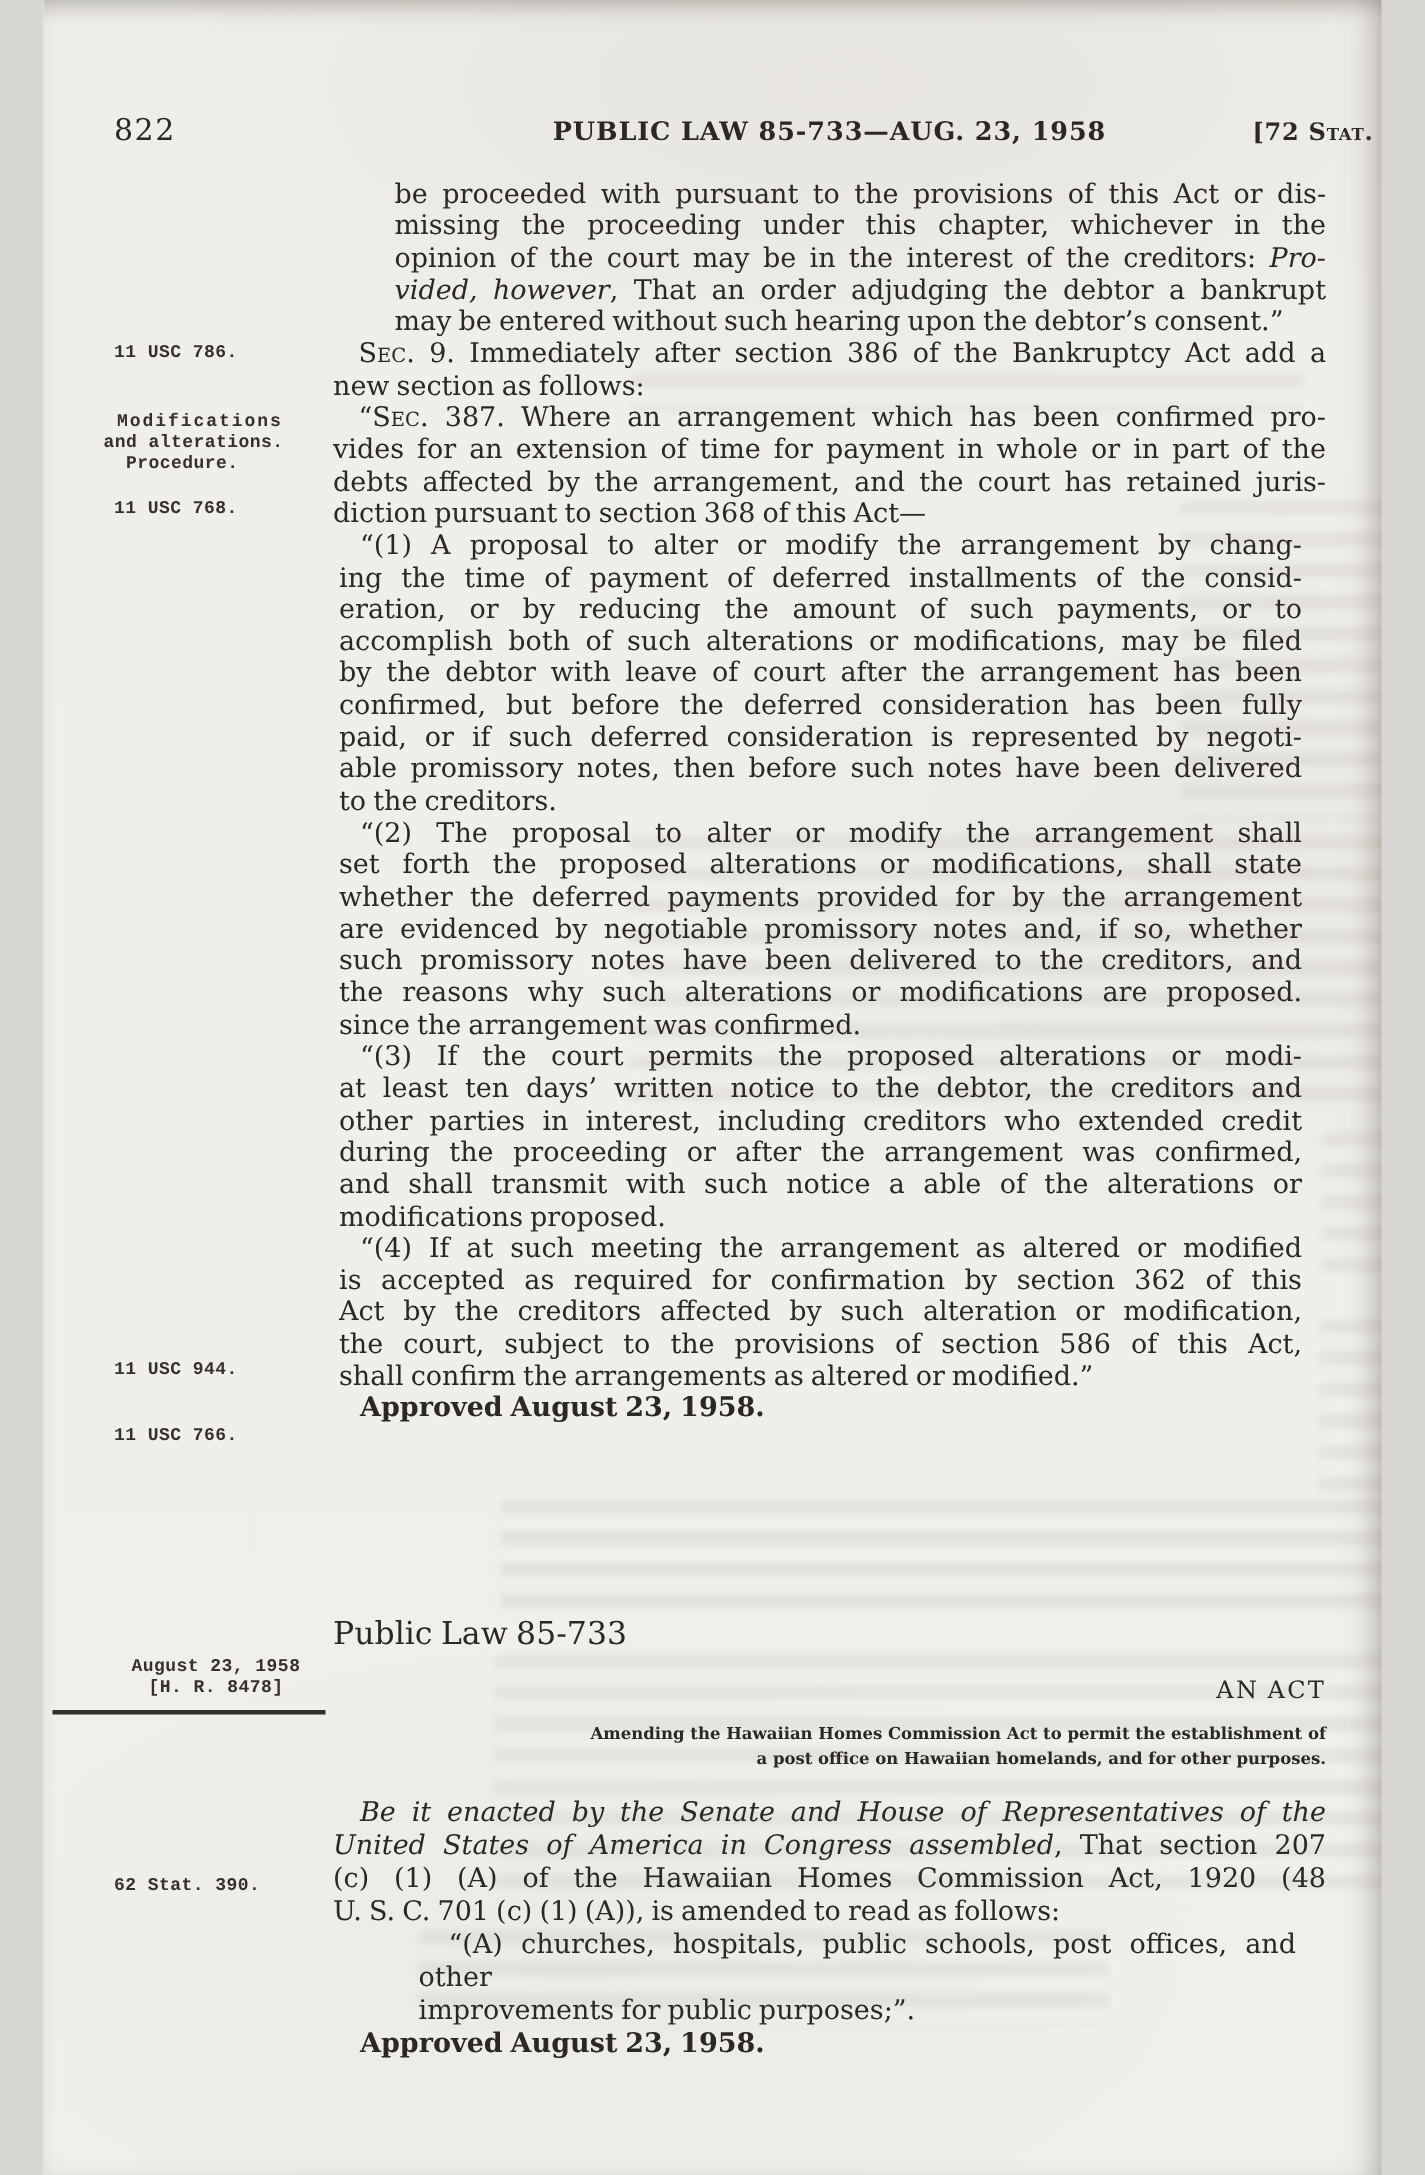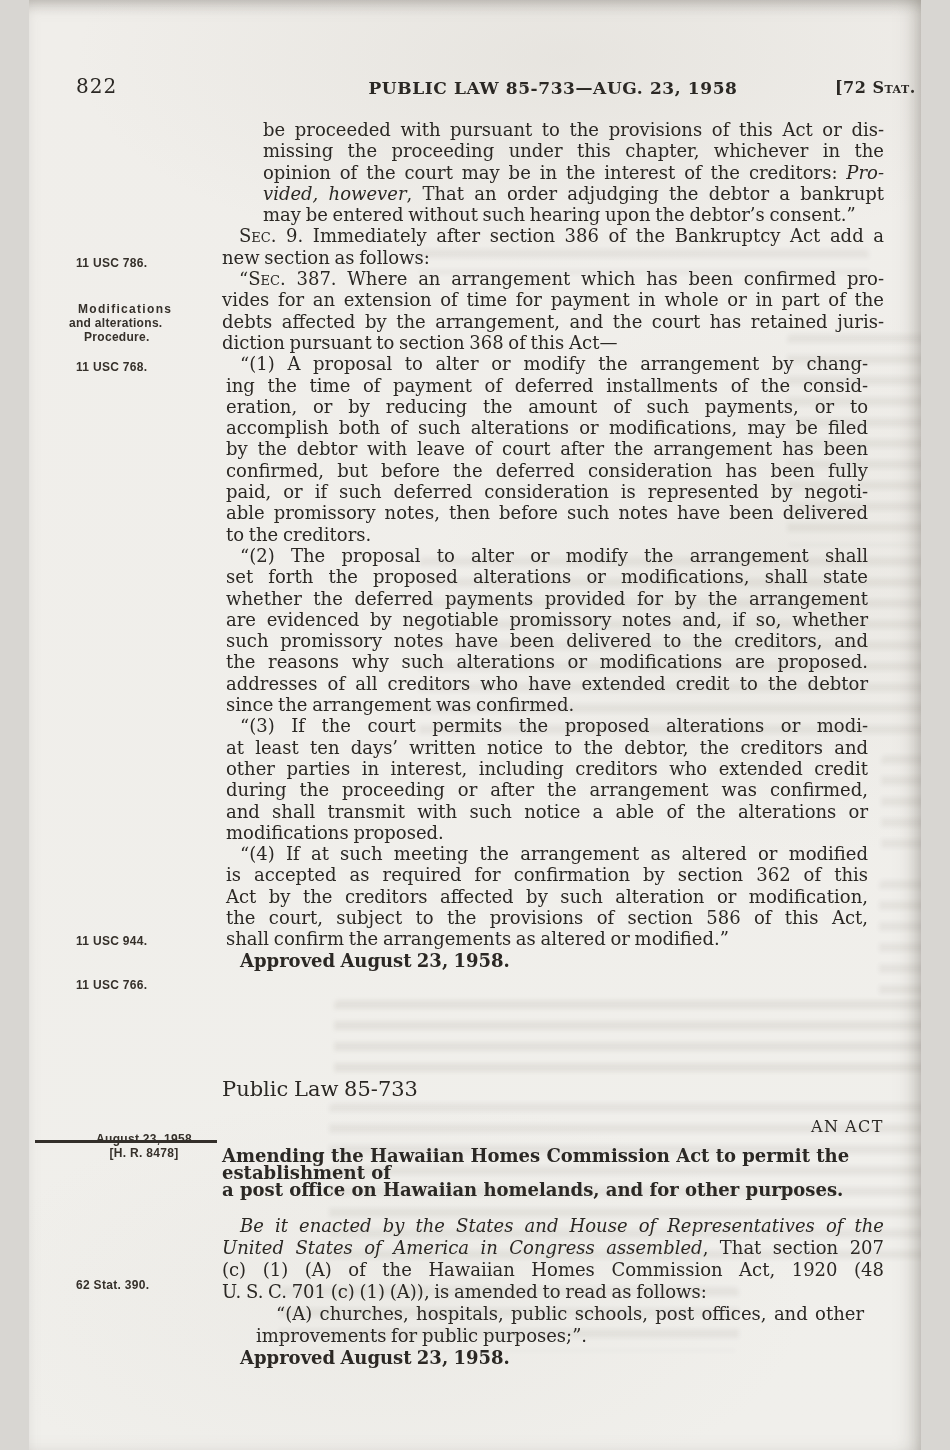--- a/index.html
+++ b/index.html
@@ -32,32 +32,32 @@
   .act2{position:absolute;left:193px;top:1077px;width:662px;
     font-size:18px;line-height:22px;word-spacing:-1px;z-index:2;}
   .tl{text-align:justify;text-align-last:justify;white-space:normal;}
   .tl.last{text-align-last:left;}
   .tl .i{font-style:italic;}
   .tl .sc{font-variant:small-caps;}
   .para.indent1 .tl:first-child{text-indent:17px;}
   .quote1{margin-left:4px;margin-right:16px;}
   .quote1 .tl:first-child{text-indent:14px;}
   .quote2{margin-left:41px;}
-  .quote2a{margin-left:34px;margin-right:20px;}
+  .quote2a{margin-left:57px;margin-right:20px;}
   .quote2a .tl:first-child{text-indent:20px;}
   .approved{font-weight:700;text-indent:18px;}
   
   .pl-heading{font-size:21px;line-height:24px;}
   .an-act{text-align:right;margin-top:16px;font-size:16px;letter-spacing:1.5px;line-height:19px;}
-  .act-desc{text-align:left;font-weight:700;font-size:18px;line-height:17px;margin-top:11px;word-spacing:0;}
+  .act-desc{text-align:right;font-weight:700;font-size:11px;line-height:17px;margin-top:11px;word-spacing:0;}
   .enacting{margin-top:17px;}
   .enacting .tl:first-child{text-indent:18px;}
   
-  .mnote{position:absolute;font-family:Liberation Sans, sans-serif;
-    font-size:12px;font-weight:700;color:#35302a;letter-spacing:.3px;line-height:13.8px;z-index:2;margin-top:28px;}
+  .mnote{position:absolute;font-family:Liberation Mono, monospace;
+    font-size:12px;font-weight:700;color:#35302a;letter-spacing:.3px;line-height:13.8px;z-index:2;}
   .mn-786{left:47px;top:229px;}
   .mn-mods{left:40px;top:275px;width:150px;}
   .mn-mods .l1{text-indent:9px;letter-spacing:1.3px;}
   .mn-mods .l3{text-indent:15px;}
   .mn-768{left:47px;top:333px;}
   .mn-762{left:47px;top:907px;}
   .mn-766{left:47px;top:951px;}
   .mn-date{left:40px;top:1104px;width:150px;text-align:center;line-height:14px;}
   .mn-rule{position:absolute;left:6px;top:1140px;width:182px;height:3px;background:#332f2a;z-index:2;}
   .mn-390{left:47px;top:1251px;}
@@ -128,21 +128,20 @@
         <div class="tl"><span>able promissory notes, then before such notes have been delivered</span></div>
         <div class="tl last"><span>to the creditors.</span></div>
       </div>
     <div class="para quote1">
         <div class="tl"><span>“(2) The proposal to alter or modify the arrangement shall</span></div>
         <div class="tl"><span>set forth the proposed alterations or modifications, shall state</span></div>
         <div class="tl"><span>whether the deferred payments provided for by the arrangement</span></div>
         <div class="tl"><span>are evidenced by negotiable promissory notes and, if so, whether</span></div>
         <div class="tl"><span>such promissory notes have been delivered to the creditors, and</span></div>
         <div class="tl"><span>the reasons why such alterations or modifications are proposed.</span></div>
-        <div class="tl"><span>addresses of all creditors who have extended credit to the debtor</span></div>
         <div class="tl last"><span>since the arrangement was confirmed.</span></div>
       </div>
     <div class="para quote1">
         <div class="tl"><span>“(3) If the court permits the proposed alterations or modi-</span></div>
         <div class="tl"><span>at least ten days’ written notice to the debtor, the creditors and</span></div>
         <div class="tl"><span>other parties in interest, including creditors who extended credit</span></div>
         <div class="tl"><span>during the proceeding or after the arrangement was confirmed,</span></div>
         <div class="tl"><span>and shall transmit with such notice a able of the alterations or</span></div>
         <div class="tl last"><span>modifications proposed.</span></div>
       </div>
@@ -157,21 +156,21 @@
   </div>
 
   <div class="act2">
     <div class="pl-heading">Public Law 85-733</div>
     <div class="an-act">AN ACT</div>
     <div class="act-desc">
       <div>Amending the Hawaiian Homes Commission Act to permit the establishment of</div>
       <div>a post office on Hawaiian homelands, and for other purposes.</div>
     </div>
     <div class="para enacting">
-        <div class="tl"><span class="i">Be it enacted by the States and House of Representatives of the</span></div>
+        <div class="tl"><span class="i">Be it enacted by the Senate and House of Representatives of the</span></div>
         <div class="tl"><span class="i">United States of America in Congress assembled</span><span>, That section 207</span></div>
         <div class="tl"><span>(c) (1) (A) of the Hawaiian Homes Commission Act, 1920 (48</span></div>
         <div class="tl last"><span>U. S. C. 701 (c) (1) (A)), is amended to read as follows:</span></div>
       </div>
     <div class="para quote2a">
         <div class="tl"><span>“(A) churches, hospitals, public schools, post offices, and other</span></div>
         <div class="tl last"><span>improvements for public purposes;”.</span></div>
       </div>
     <div class="approved">Approved August 23, 1958.</div>
   </div>

